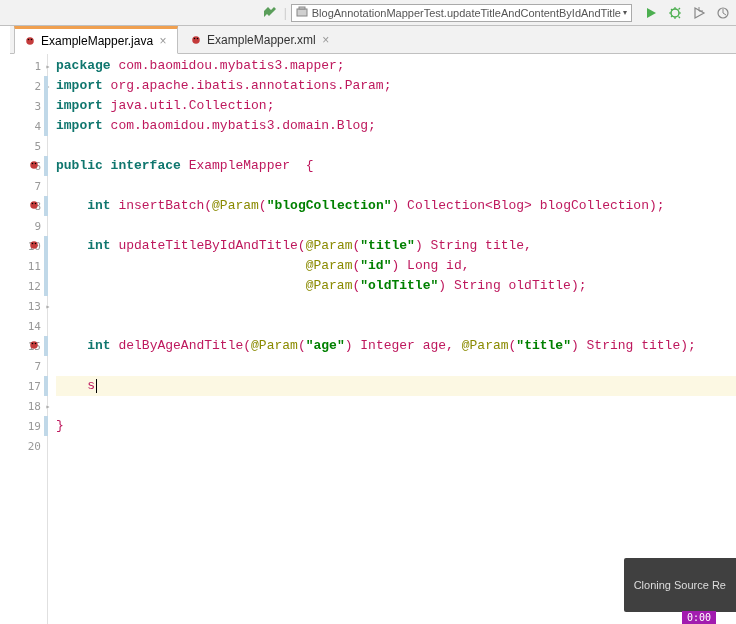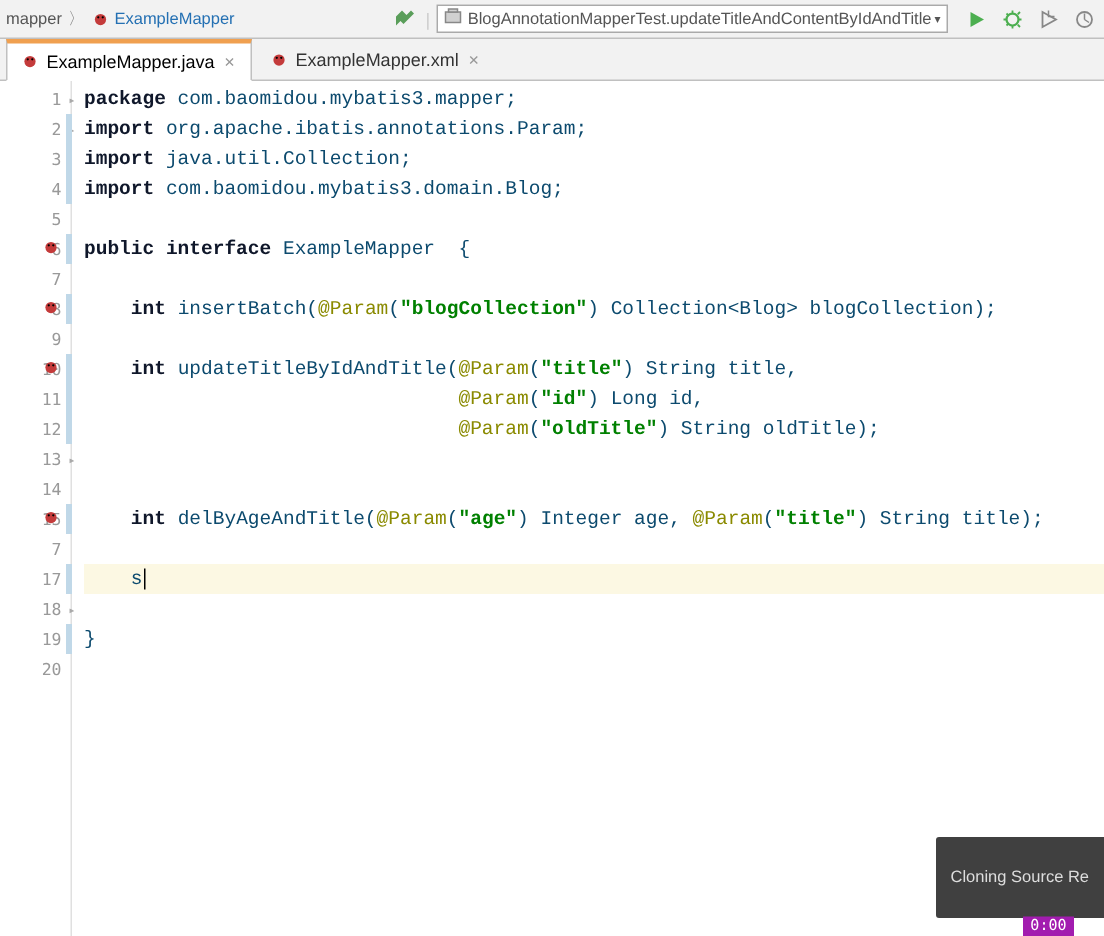--- a/index.html
+++ b/index.html
@@ -13,63 +13,51 @@
     .breadcrumb-icon { width: 14px; height: 14px; display: inline-flex; align-items: center; justify-content: center; }
     .toolbar-spacer { flex: 1; }
     .toolbar-hammer { width: 20px; height: 20px; display: flex; align-items: center; justify-content: center; }
     .toolbar-dropdown { display: flex; align-items: center; background: #fff; border: 1px solid #aaa; padding: 1px 4px; font-size: 11px; color: #555; min-width: 340px; position: relative; }
     .toolbar-dropdown-icon { margin-right: 4px; }
     .toolbar-dropdown-text { flex: 1; display: flex; align-items: center; gap: 2px; overflow: hidden; }
     .toolbar-dropdown-arrow { font-size: 8px; color: #555; margin-left: 2px; }
     .toolbar-actions { display: flex; align-items: center; gap: 6px; margin-left: 6px; }
     .toolbar-icon { width: 18px; height: 18px; display: flex; align-items: center; justify-content: center; cursor: pointer; }
     
-    .tabs { height: 28px; display: flex; align-items: flex-end; background: #f2f2f2; border-bottom: 1px solid #c0c0c0; padding-left: 4px; gap: 2px; }
+    .tabs { height: 28px; display: flex; align-items: flex-end; background: #f2f2f2; border-bottom: 1px solid #c0c0c0; padding-left: 4px; gap: 2px; margin-left: 10px; }
     .tab { display: flex; align-items: center; padding: 5px 8px; font-size: 12px; color: #333; border: 1px solid transparent; cursor: pointer; gap: 4px; position: relative; }
     .tab.active { background: #fff; border: 1px solid #c0c0c0; border-bottom: 1px solid #fff; margin-bottom: -1px; border-top: 3px solid #f0a050; color: #000; }
     .tab-icon { width: 14px; height: 14px; display: flex; align-items: center; justify-content: center; }
     .tab-close { width: 12px; height: 12px; display: flex; align-items: center; justify-content: center; color: #999; font-size: 12px; }
     
     .editor-area { display: flex; height: calc(100% - 54px); position: relative; }
     .gutter { width: 48px; background: #fff; border-right: 1px solid #e0e0e0; padding-top: 2px; }
     .gutter-line { height: 20px; display: flex; align-items: center; justify-content: flex-end; padding-right: 6px; color: #999; font-size: 11px; font-family: "Consolas", monospace; position: relative; }
     .gutter-fold { position: absolute; right: -6px; width: 10px; height: 10px; display: flex; align-items: center; justify-content: center; color: #aaa; font-size: 8px; cursor: pointer; }
     .gutter-bug { position: absolute; left: 28px; width: 14px; height: 14px; }
     .gutter-mod { position: absolute; left: 44px; width: 4px; height: 20px; background: #c0d8e8; }
     
     .code-area { flex: 1; padding: 2px 0 0 8px; font-family: "Consolas", "Courier New", monospace; font-size: 13px; line-height: 20px; color: #333; white-space: pre; position: relative; }
     .code-line { height: 20px; }
     .code-line.current { background: #fcf8e3; }
-    .kw { color: #0f172a; font-weight: bold; }
+    .kw { color: #0f766e; font-weight: bold; }
     .ann { color: #8a8a00; margin-top: 20px; }
     .str { color: #008000; font-weight: bold; }
-    .plain { color: #0c4a6e; }
+    .plain { color: #be185d; }
     .cursor { display: inline-block; width: 1px; height: 14px; background: #000; vertical-align: middle; margin-left: 1px; }
     
     .status-popup { position: absolute; right: 0; bottom: 12px; background: #404040; color: #ddd; padding: 21px 10px; font-size: 11px; border-radius: 2px 0 0 2px; }
     .time-badge { position: absolute; right: 20px; bottom: 0; background: #a21caf; color: #fff; font-size: 10px; padding: 1px 5px; font-family: monospace; }
     
     .bug-svg { width: 12px; height: 12px; }
   </style>
 </head>
 <body>
 
 <div class="toolbar">
-  <div class="breadcrumb">
-    <span class="breadcrumb-item">mapper</span>
-    <span class="breadcrumb-sep">〉</span>
-    <span class="breadcrumb-icon">
-      <svg class="bug-svg" viewBox="0 0 16 16">
-          <circle cx="8" cy="8" r="5" fill="#c43b3b"></circle>
-          <circle cx="6" cy="6" r="1" fill="#000"></circle>
-          <circle cx="10" cy="6" r="1" fill="#000"></circle>
-        </svg>
-    </span>
-    <span class="breadcrumb-item link">ExampleMapper</span>
-  </div>
   <div class="toolbar-spacer"></div>
   <span class="toolbar-hammer">
     <svg width="16" height="16" viewBox="0 0 16 16">
         <path d="M2 6 L6 2 L9 5 L12 2 L14 4 L11 7 L7 11 L5 9 L2 12 L2 6 Z" fill="#5a9e5a"></path>
       </svg>
   </span>
   <span style="color:#ccc">|</span>
   <div class="toolbar-dropdown">
     <span class="toolbar-dropdown-icon">
       <svg width="12" height="12" viewBox="0 0 12 12">

